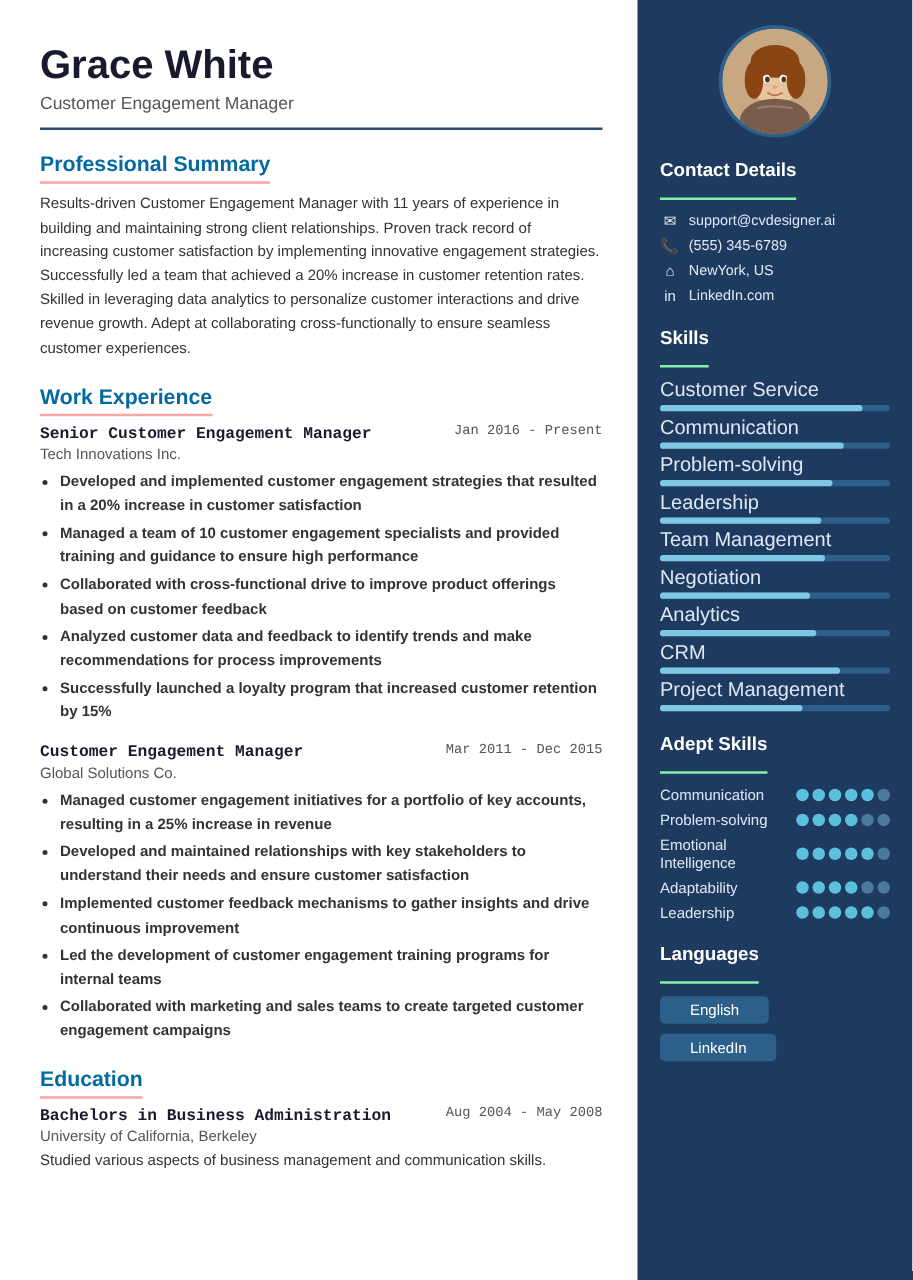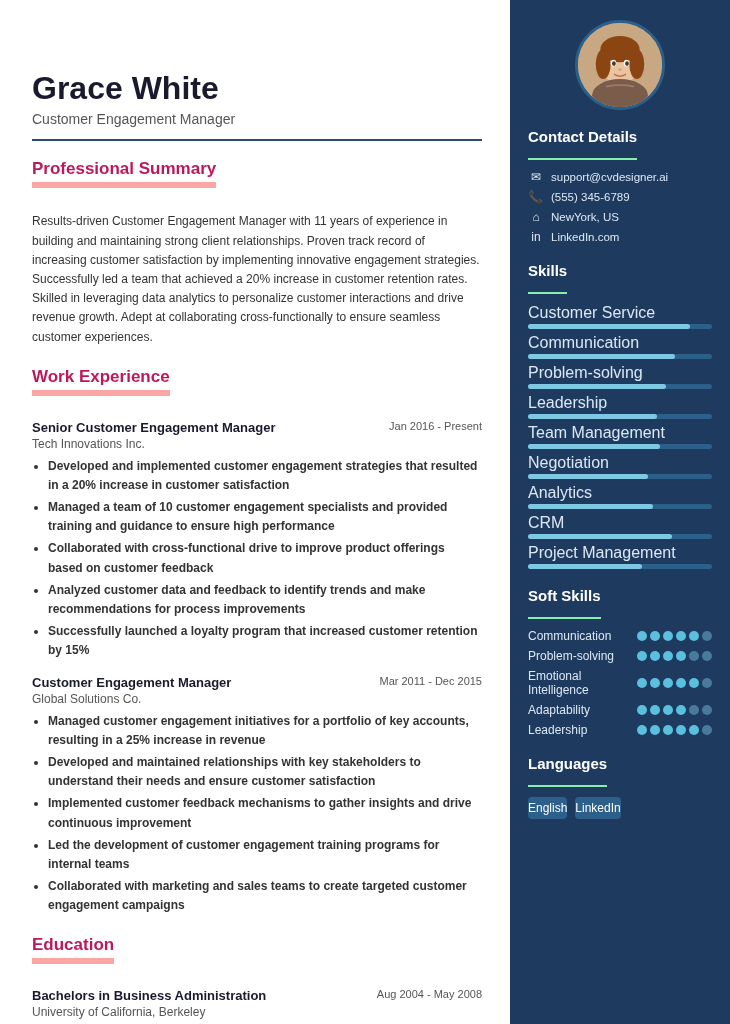--- a/index.html
+++ b/index.html
@@ -14,21 +14,20 @@
 
     
     .left-col {
       flex: 1;
       padding: 32px 28px 32px 32px;
       background: #fff;
     }
 
     .name-section {
       margin-bottom: 12px;
-      margin-top: 37px;
     }
 
     .name-title {
       font-size: 32px;
       font-weight: 700;
       color: #1a1a2e;
       line-height: 1.2;
     }
 
     .job-title {
@@ -39,43 +38,44 @@
 
     .divider {
       border: none;
       border-top: 2px solid #2c4a6e;
       margin: 12px 0 18px 0;
     }
 
     .section-title {
       font-size: 17px;
       font-weight: 700;
-      color: #be185d;
-      border-bottom: 6px solid #fca5a5;
+      color: #0369a1;
+      border-bottom: 2px solid #fca5a5;
       padding-bottom: 3px;
-      margin-bottom: 24px;
+      margin-bottom: 6px;
       display: inline-block;
     }
 
     .section {
       margin-bottom: 20px;
     }
 
     .summary-text {
       font-size: 12px;
       color: #333;
       line-height: 1.6;
     }
 
     
     .job-header {
       display: flex;
       justify-content: space-between;
       align-items: flex-start;
       margin-bottom: 2px;
+      font-family: Liberation Mono, monospace;
     }
 
     .job-name {
       font-size: 13px;
       font-weight: 700;
       color: #1a1a2e;
     }
 
     .job-date {
       font-size: 11px;
@@ -254,21 +254,21 @@
     .lang-tags {
       display: flex;
       gap: 8px;
       flex-wrap: wrap;
     }
 
     .lang-tag {
       background: #2c5f8a;
       color: #fff;
       font-size: 12px;
-      padding: 4px 0;
+      padding: 4px 24px;
       border-radius: 4px;
     }
   </style>
 </head>
 <body>
 
 <div class="left-col">
   <div class="name-section">
     <div class="name-title">Grace White</div>
     <div class="job-title">Customer Engagement Manager</div>
@@ -438,21 +438,21 @@
         <div class="skill-item">
       <div class="skill-label">Project Management</div>
       <div class="skill-bar-bg">
         <div class="skill-bar-fill" style="width:62%"></div>
       </div>
     </div>
       </div>
   </div>
 
   <div class="right-section">
-    <div class="right-section-title">Soft Skills</div>
+    <div class="right-section-title">Adept Skills</div>
     <div id="soft-skills-container">
         <div class="soft-skill-item">
       <span class="soft-skill-label">Communication</span>
       <div class="dots">
             <div class="dot dot-filled"></div>
             <div class="dot dot-filled"></div>
             <div class="dot dot-filled"></div>
             <div class="dot dot-filled"></div>
             <div class="dot dot-filled"></div>
             <div class="dot dot-empty"></div>

